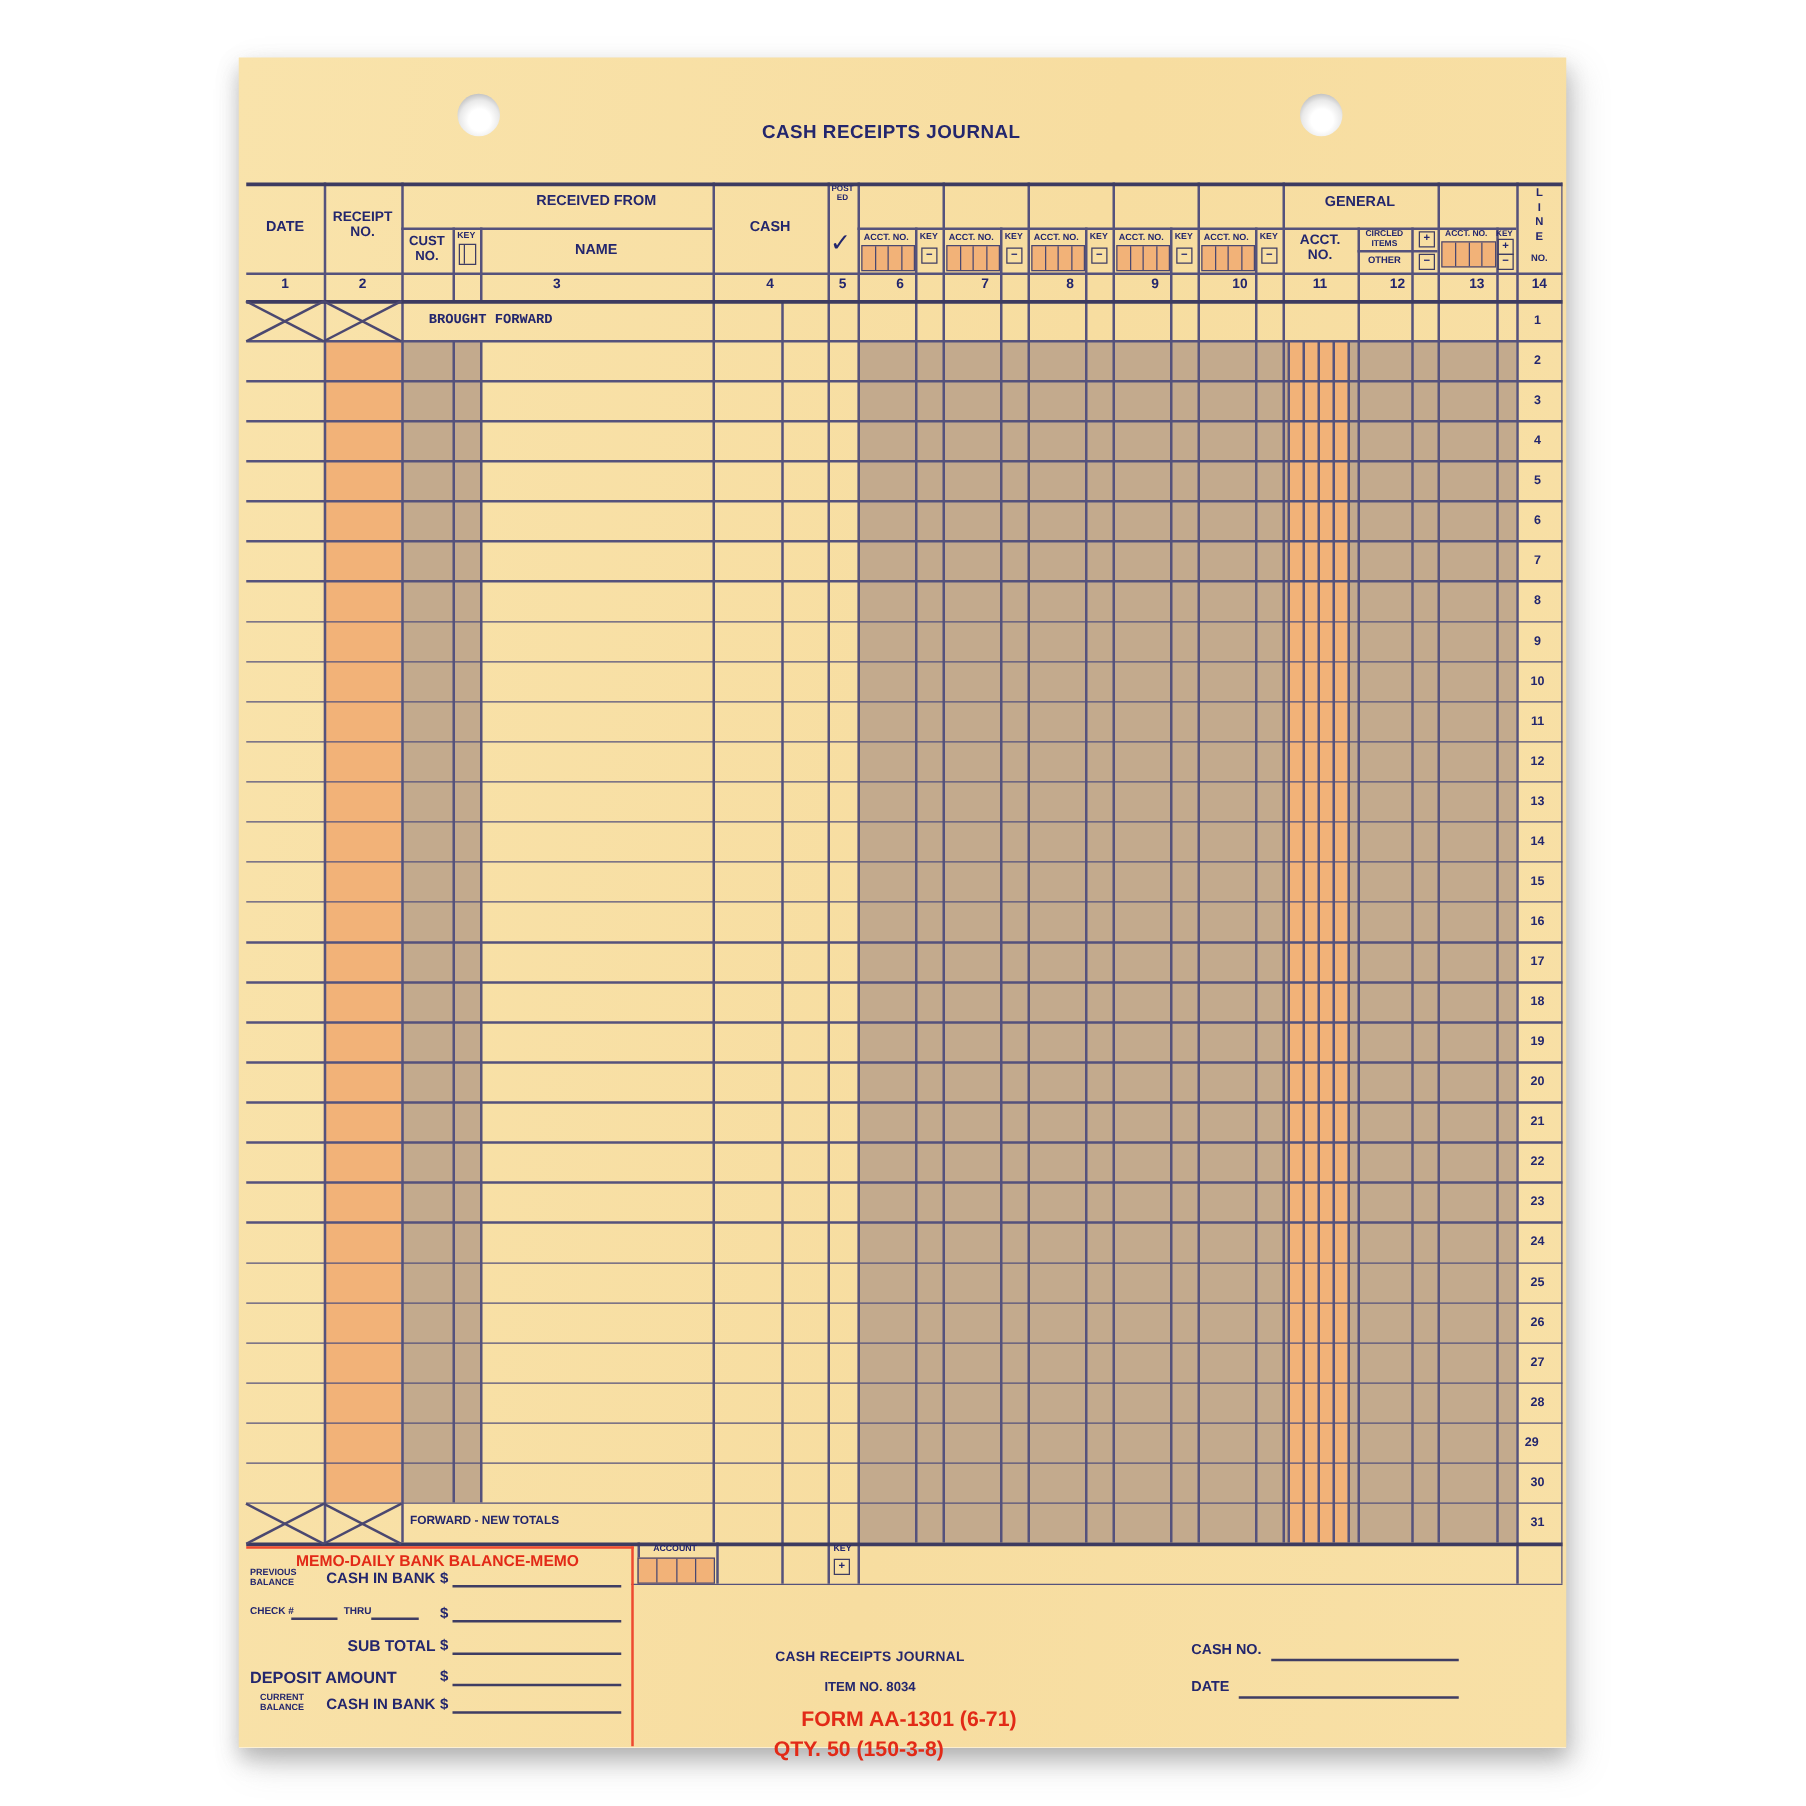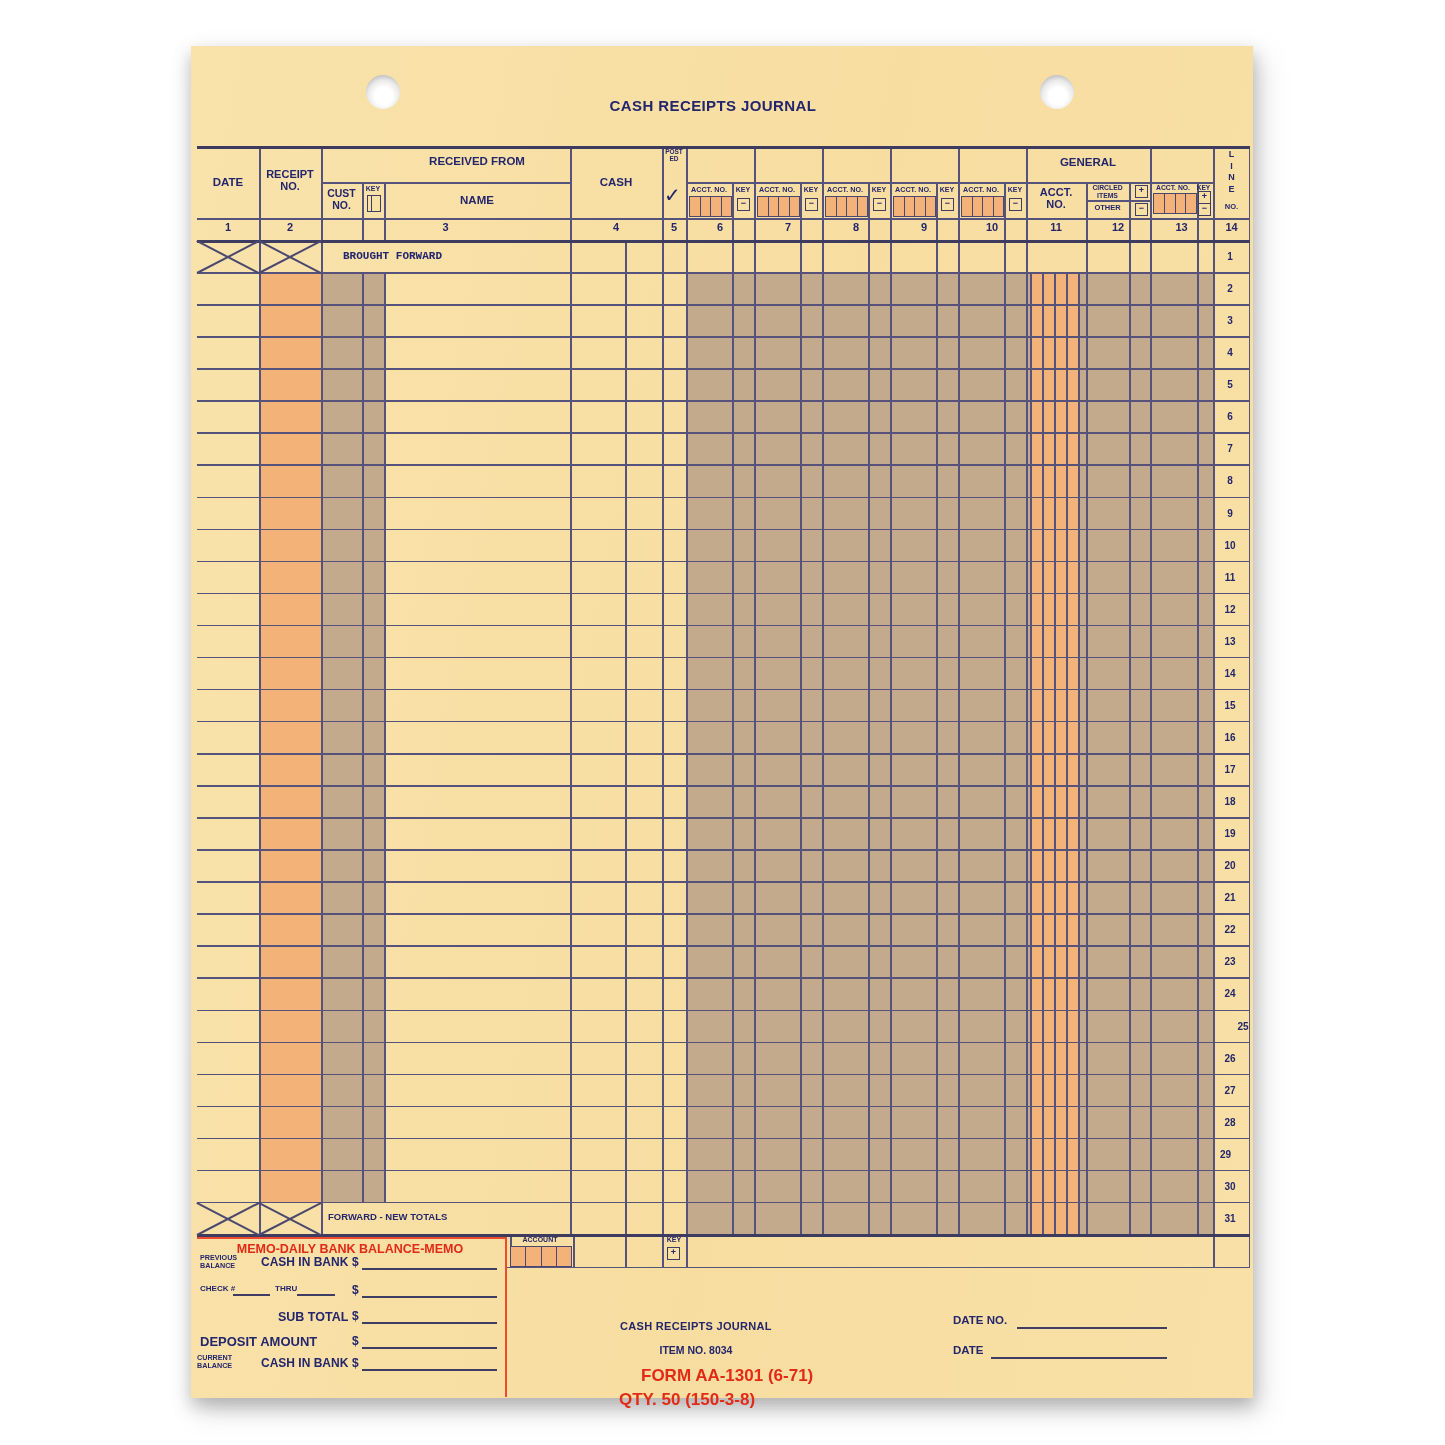--- a/index.html
+++ b/index.html
@@ -259,21 +259,21 @@
         <div class="t ctr" style="left: 1016px; top: 553.91px; width: 34px; font-size: 10px;">15</div>
         <div class="t ctr" style="left: 1016px; top: 585.975px; width: 34px; font-size: 10px;">16</div>
         <div class="t ctr" style="left: 1016px; top: 618.04px; width: 34px; font-size: 10px;">17</div>
         <div class="t ctr" style="left: 1016px; top: 650.105px; width: 34px; font-size: 10px;">18</div>
         <div class="t ctr" style="left: 1016px; top: 682.17px; width: 34px; font-size: 10px;">19</div>
         <div class="t ctr" style="left: 1016px; top: 714.235px; width: 34px; font-size: 10px;">20</div>
         <div class="t ctr" style="left: 1016px; top: 746.3px; width: 34px; font-size: 10px;">21</div>
         <div class="t ctr" style="left: 1016px; top: 778.365px; width: 34px; font-size: 10px;">22</div>
         <div class="t ctr" style="left: 1016px; top: 810.43px; width: 34px; font-size: 10px;">23</div>
         <div class="t ctr" style="left: 1016px; top: 842.495px; width: 34px; font-size: 10px;">24</div>
-        <div class="t ctr" style="left: 1016px; top: 874.56px; width: 34px; font-size: 10px; margin-left: 13px;">25</div>
+        <div class="t ctr" style="left: 1016px; top: 874.56px; width: 34px; font-size: 10px;">25</div>
         <div class="t ctr" style="left: 1016px; top: 906.625px; width: 34px; font-size: 10px;">26</div>
         <div class="t ctr" style="left: 1016px; top: 938.69px; width: 34px; font-size: 10px;">27</div>
         <div class="t ctr" style="left: 1016px; top: 970.755px; width: 34px; font-size: 10px;">28</div>
         <div class="t ctr" style="left: 1000px; top: 1002.82px; width: 34px; font-size: 10px; text-align: right;">29</div>
         <div class="t ctr" style="left: 1016px; top: 1034.88px; width: 34px; font-size: 10px;">30</div>
         <div class="t ctr" style="left: 1016px; top: 1066.95px; width: 34px; font-size: 10px;">31</div>
         <div style="left: 0px; top: 94px; width: 62px; height: 32.065px; position: absolute;">
           <div class="xline" style="left: -3.90044px; top: 16.0325px; width: 69.8009px; transform: rotate(27.347deg);"></div>
           <div class="xline" style="left: -3.90044px; top: 16.0325px; width: 69.8009px; transform: rotate(-27.347deg);"></div>
         </div>
@@ -310,32 +310,32 @@
       <div class="dline" style="left:165px;top:57px;width:135px;"></div>
 
       <div class="t" style="left:81px;top:71px;font-size:12.5px;">SUB TOTAL</div>
       <div class="t" style="left:155px;top:71px;font-size:12px;">$</div>
       <div class="dline" style="left:165px;top:83px;width:135px;"></div>
 
       <div class="t" style="left:3px;top:96px;font-size:13px;text-align:center;">DEPOSIT AMOUNT</div>
       <div class="t" style="left:155px;top:96px;font-size:12px;">$</div>
       <div class="dline" style="left:165px;top:108px;width:135px;"></div>
 
-      <div class="t" style="left:0;top:115px;font-size:7.2px;text-align:right;">
+      <div class="t" style="left:11px;top:115px;font-size:7.2px;text-align:right;">
         <span>CURRENT</span><br>
         <span>BALANCE</span>
       </div>
       <div class="t" style="left:64px;top:118px;font-size:12px;">CASH IN BANK</div>
       <div class="t" style="left:155px;top:118px;font-size:12px;">$</div>
       <div class="dline" style="left:165px;top:130px;width:135px;"></div>
     </div>
 
     <div class="t ctr" style="left:370px;top:1274px;width:270px;font-size:11px;letter-spacing:.3px;">CASH RECEIPTS JOURNAL</div>
     <div class="t ctr" style="left:370px;top:1299px;width:270px;font-size:10.5px;">ITEM NO. 8034</div>
     <div class="t red" style="left:450px;top:1320px;font-size:17px;">FORM AA-1301 (6-71)</div>
     <div class="t red" style="left:428px;top:1344px;font-size:17px;">QTY. 50 (150-3-8)</div>
 
-    <div class="t" style="left:762px;top:1268px;font-size:11.5px;">DATE NO.</div>
+    <div class="t" style="left:762px;top:1268px;font-size:11.5px;">CASH NO.</div>
     <div class="dline" style="left:826px;top:1281px;width:150px;"></div>
     <div class="t" style="left:762px;top:1298px;font-size:11.5px;">DATE</div>
     <div class="dline" style="left:800px;top:1311px;width:176px;"></div>
   </div>
 </div>
 
 </body></html>

